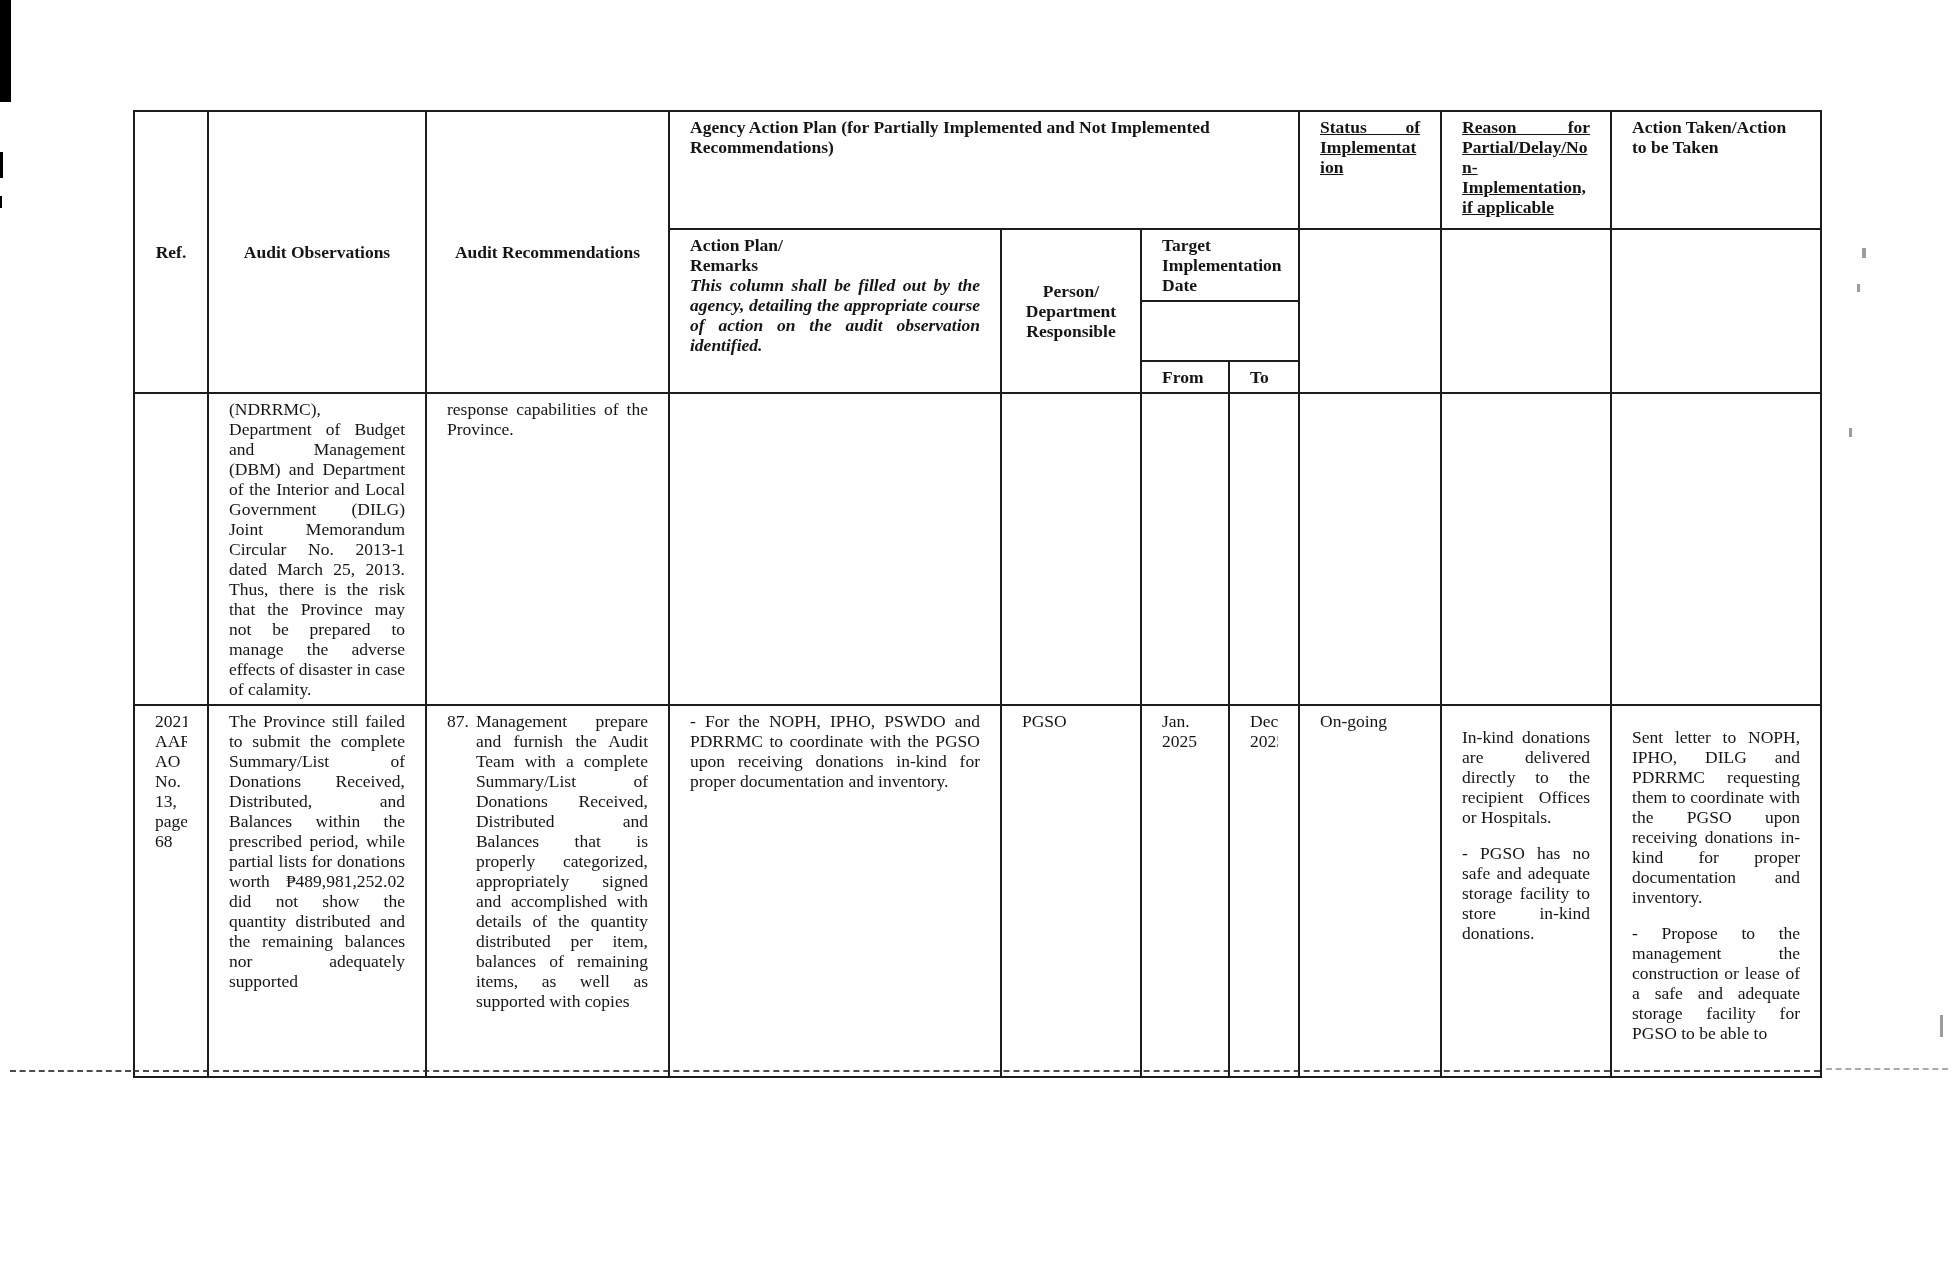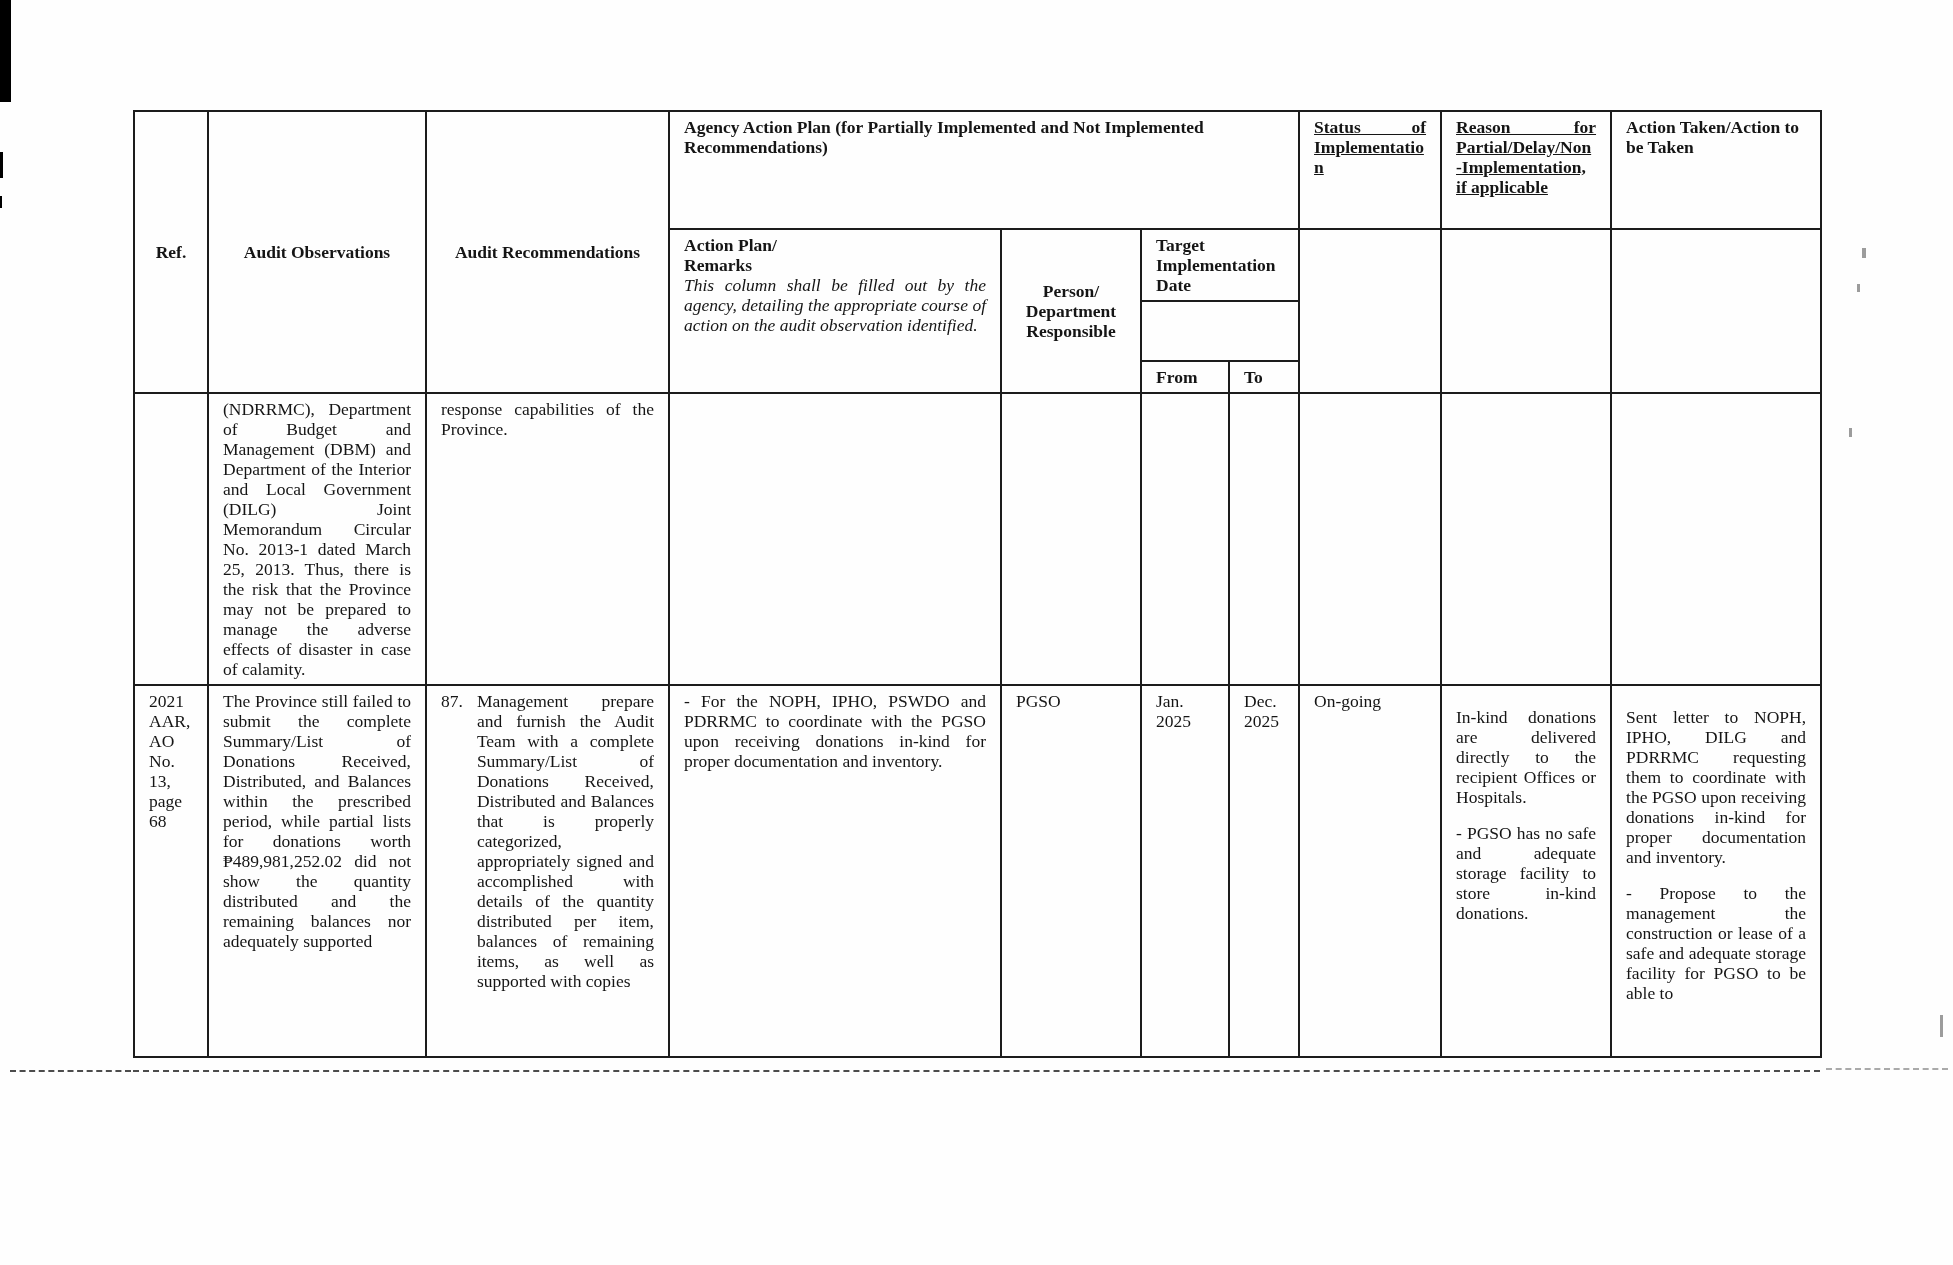--- a/index.html
+++ b/index.html
@@ -12,35 +12,35 @@
     color: #151515;
     overflow: hidden;
   }
   table.audit {
     position: absolute; left: 133px; top: 110px; width: 1687px;
     border-collapse: collapse; table-layout: fixed;
   }
   td, th {
     border: 2px solid #1c1c1c;
     vertical-align: top;
-    padding: 5px 14px;
+    padding: 5px 20px;
     font-size: 17.5px;
     line-height: 20px;
     font-weight: normal;
     text-align: left;
   }
   th { font-weight: bold; }
   .vmid { vertical-align: middle; text-align: center; }
   .justify { text-align: justify; }
   .bw { overflow-wrap: break-word; word-break: break-word; text-decoration: underline; }
   .pre { white-space: pre-line; }
-  .italic-note { font-style: italic; font-weight: normal; text-align: justify; }
+  .italic-note { font-style: italic; font-weight: bold; text-align: justify; }
   .clip { height: 338px; overflow: hidden; }
   .clip-sm { height: 360px; overflow: hidden; }
-  .rec-item { display: flex; gap: 14px; }
+  .rec-item { display: flex; gap: 7px; }
   .rec-item .num { flex: 0 0 auto; }
   .rec-item .txt { flex: 1 1 auto; text-align: justify; }
   .para { text-align: justify; margin-top: 16px; }
   
   .artifact { position: absolute; }
   .bar-black { background: #000; }
   .fold-line { border-top: 2px dashed rgba(45,45,45,0.85); height: 0; }
   .fold-line-light { border-top: 2px dashed rgba(100,100,100,0.55); height: 0; }
   .speck { background: rgba(90,90,90,0.6); }
 </style>

